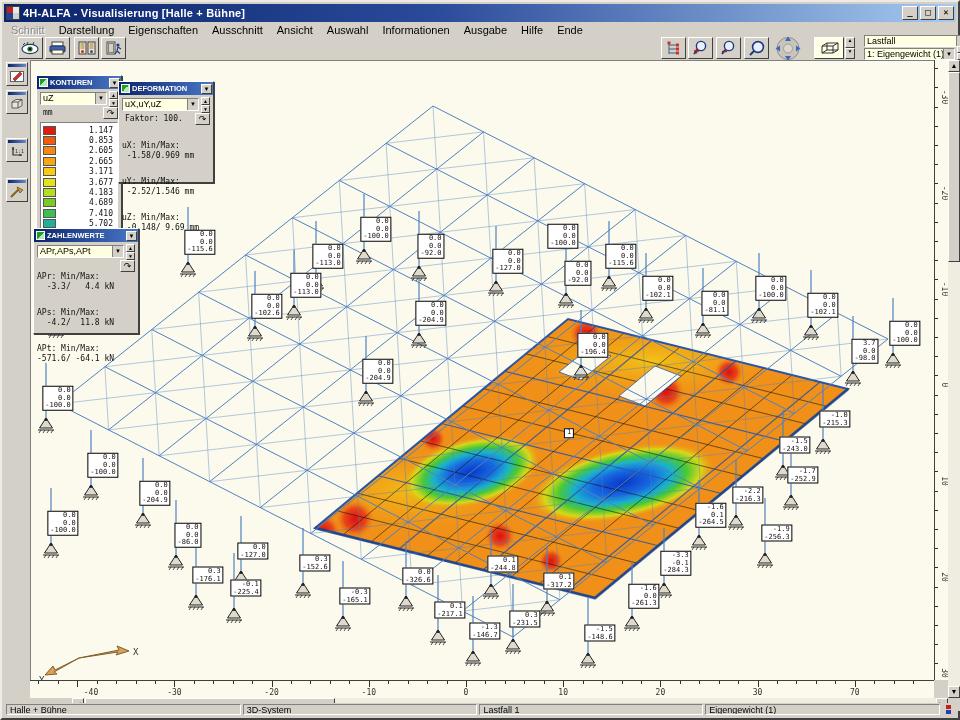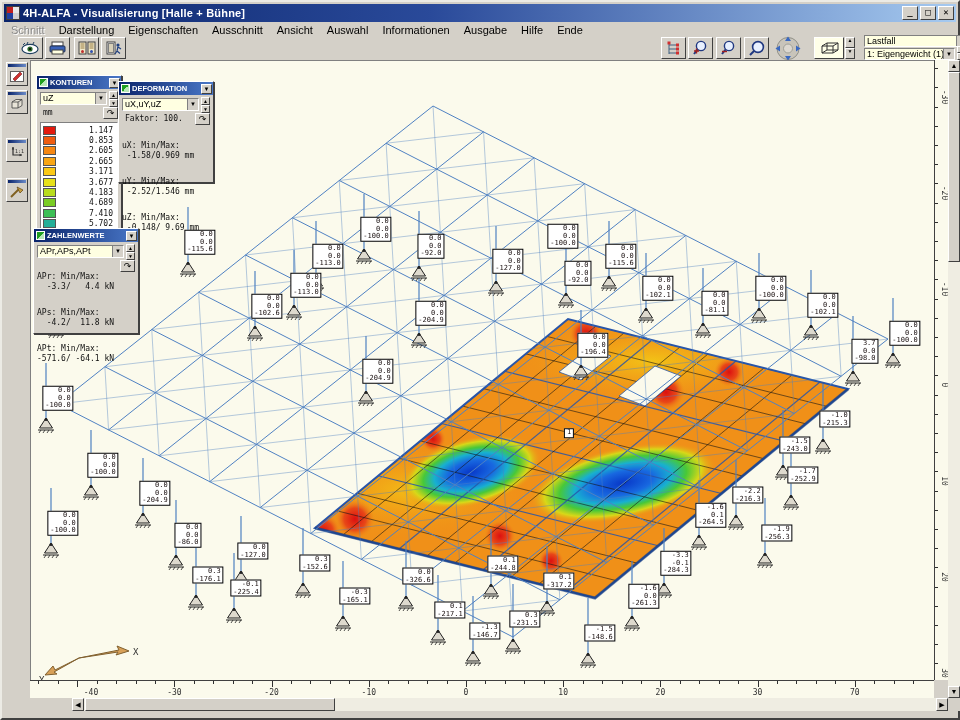--- a/index.html
+++ b/index.html
@@ -1193,13 +1193,23 @@
     <span class="vthumb" style="top:12px;height:190px"></span>
     <span class="sbtn" style="left:0;bottom:0;width:12px;height:12px;line-height:10px">▼</span>
   </div>
   <div class="hscroll">
     <span class="sbtn" style="left:0;top:0;width:12px;height:13px;line-height:11px">◀</span>
     <span class="hthumb" style="left:13px;width:250px"></span>
     <span class="sbtn" style="right:0;top:0;width:12px;height:13px;line-height:11px">▶</span>
   </div>
   <div class="corner"></div>
 
+  <div class="statusbar">
+    <span class="sfield" style="flex:2.1">Halle + Bühne</span>
+    <span class="sfield" style="flex:2.1">3D-System</span>
+    <span class="sfield" style="flex:2">Lastfall 1</span>
+    <span class="sfield" style="flex:2.1">Eigengewicht (1)</span>
+    <span class="sicon">
+        <b style="background:#c02020"></b>
+        <b style="background:#2040b0"></b>
+      </span>
+  </div>
 </div>
 
 </body></html>

